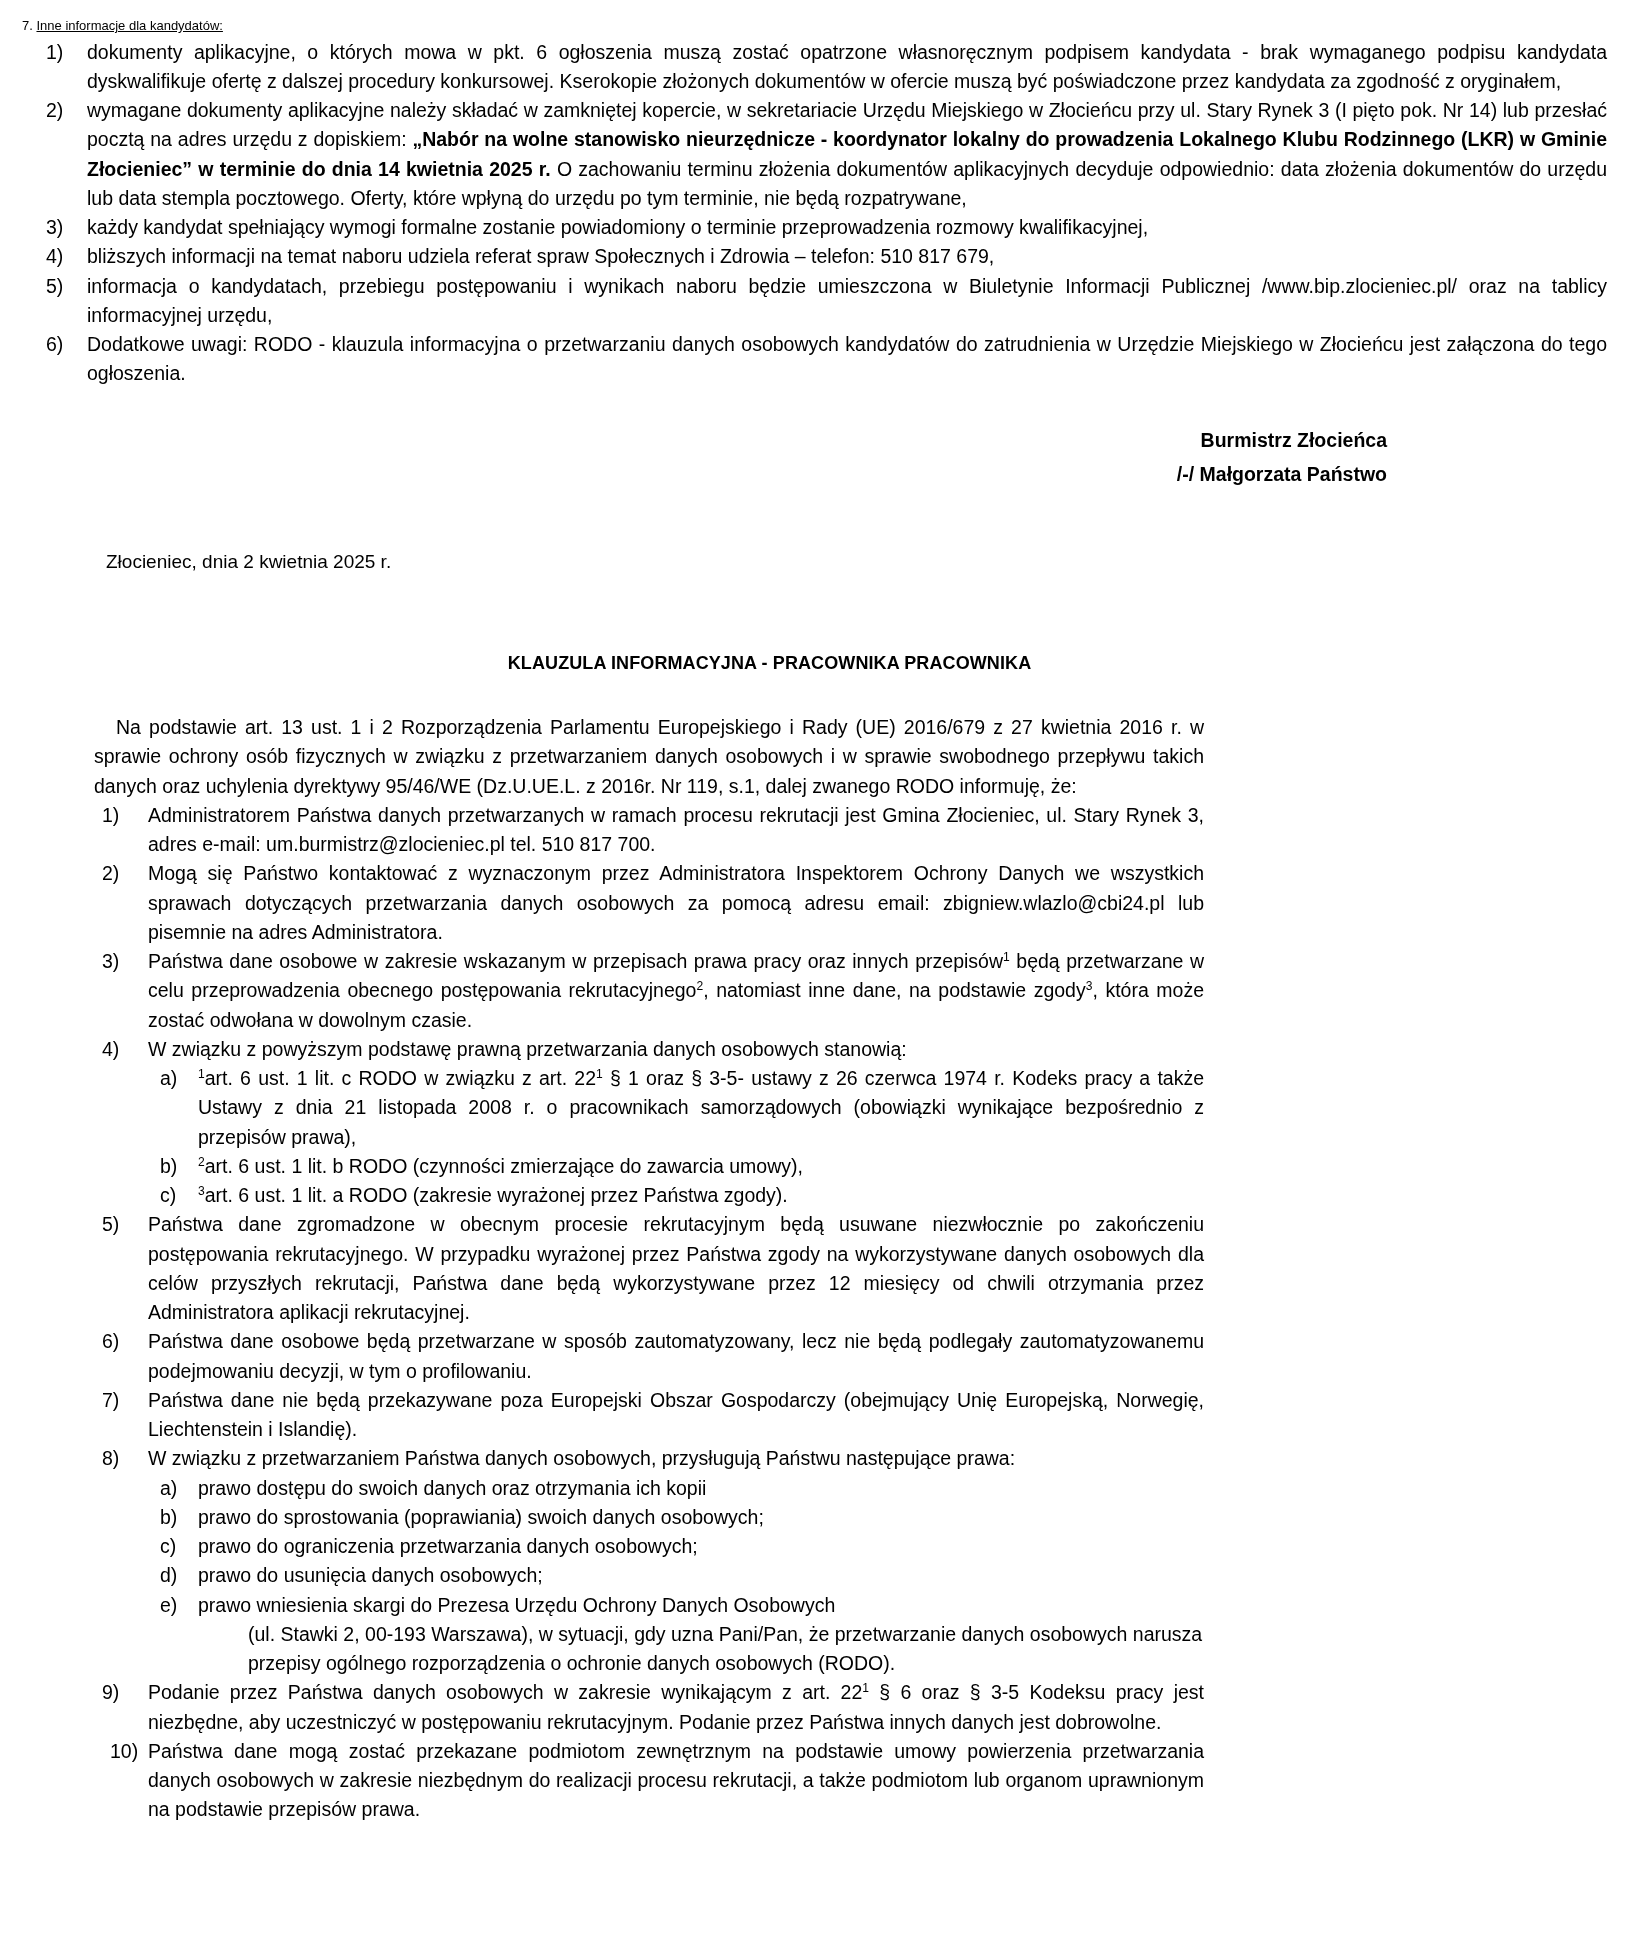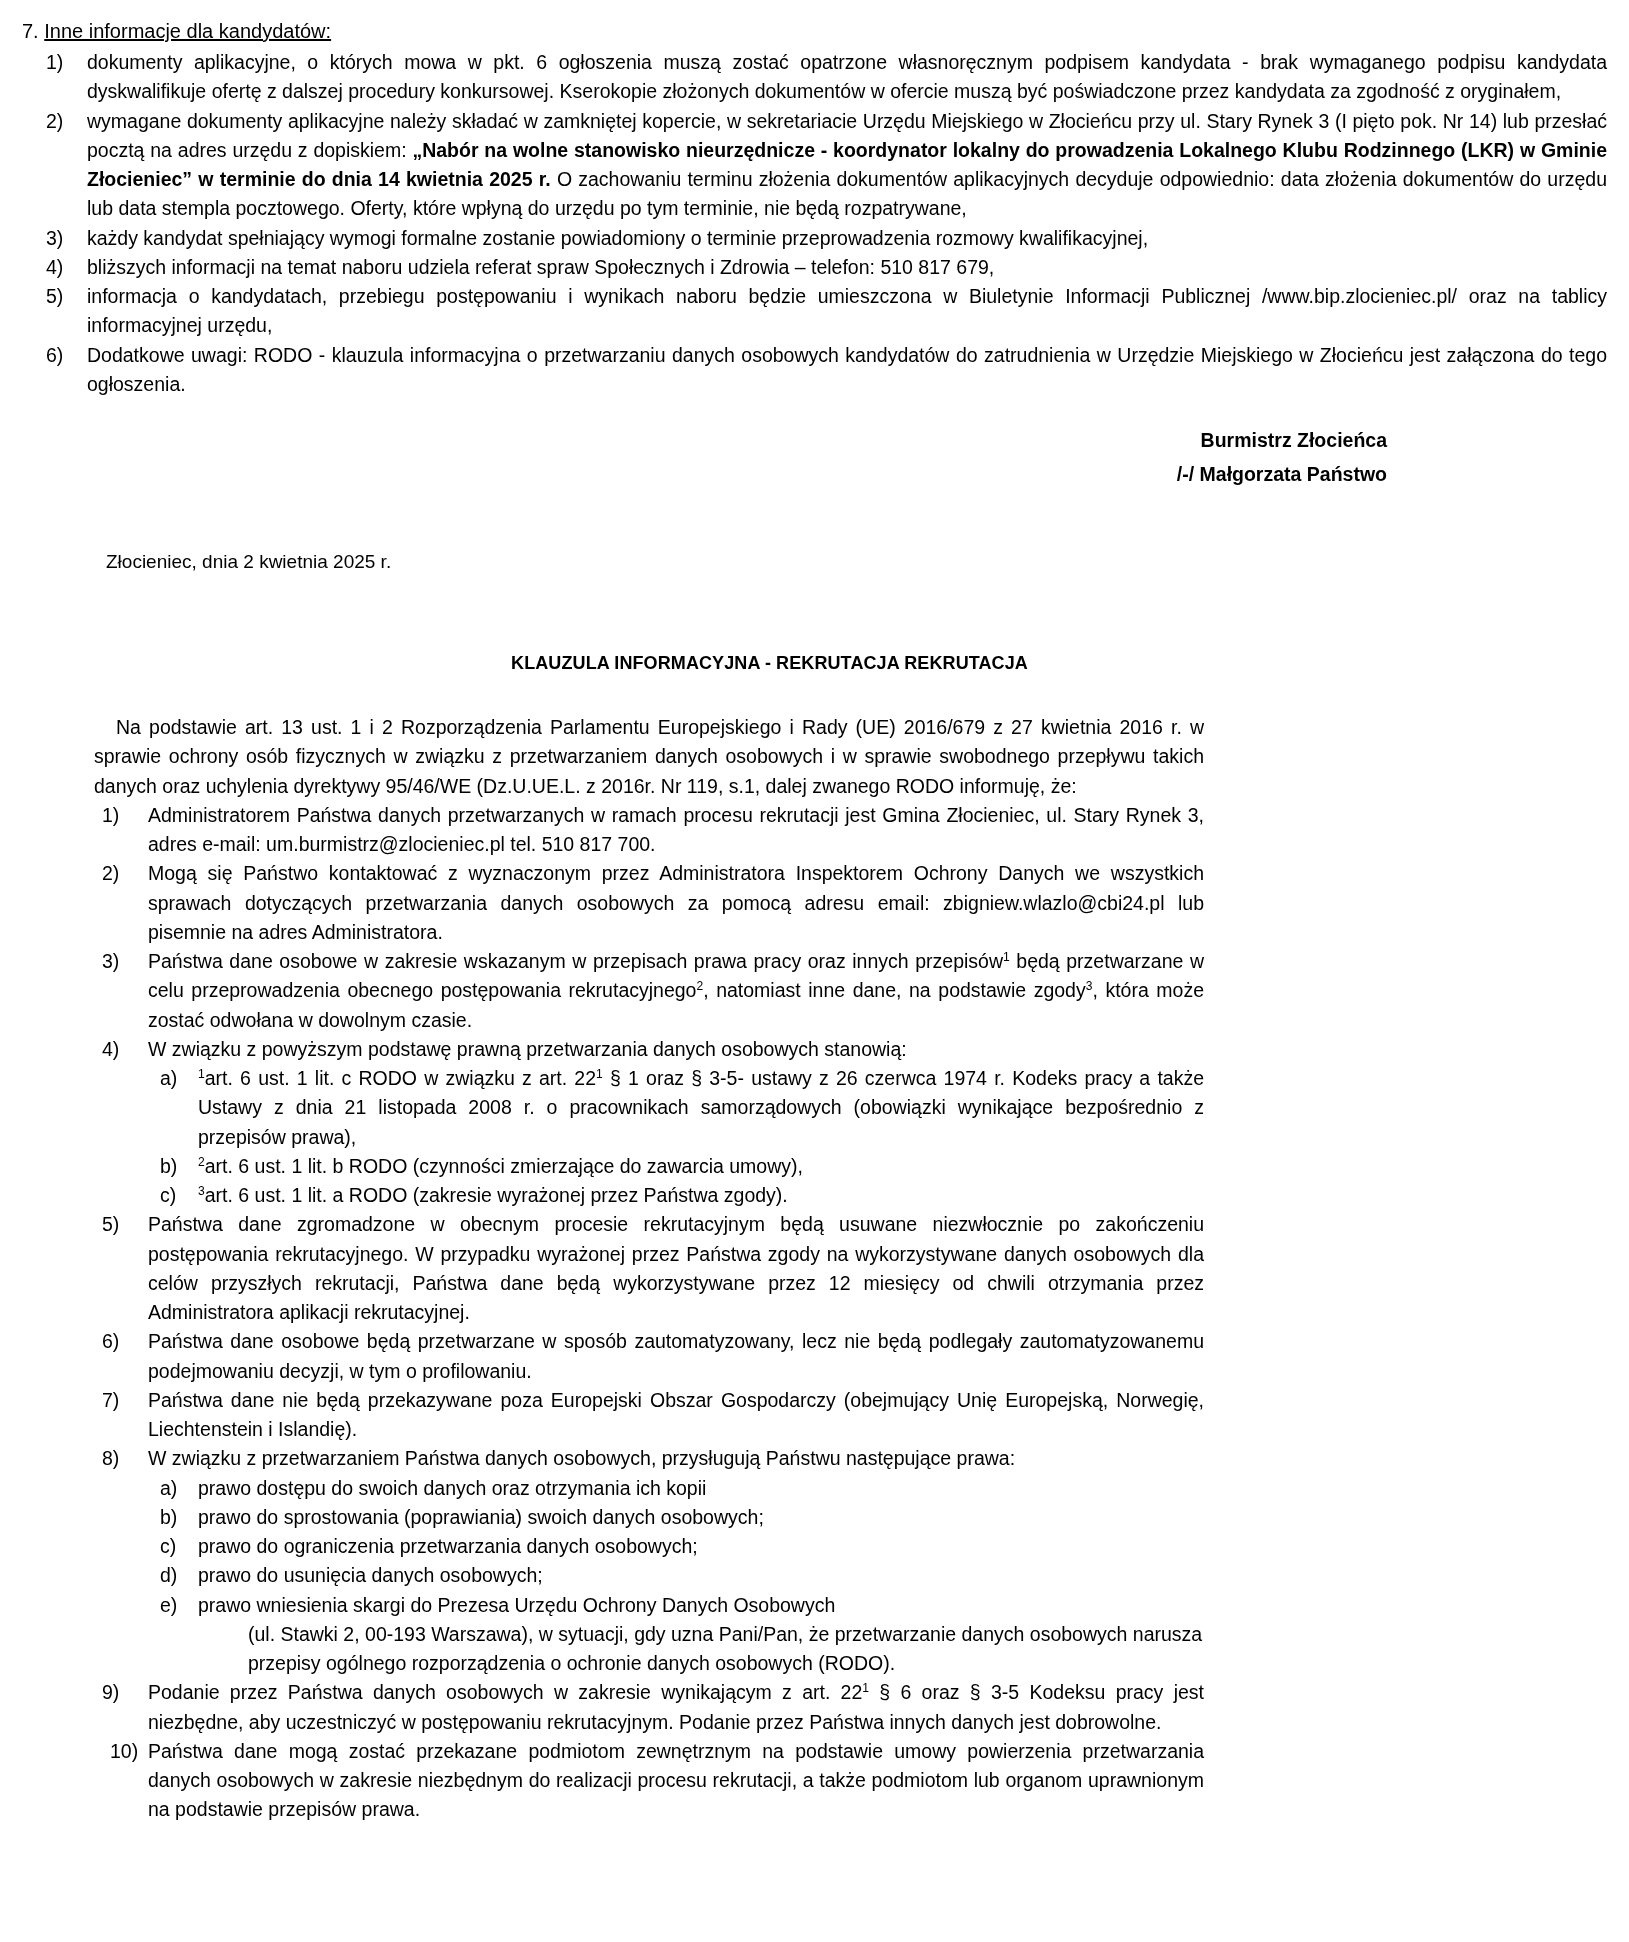--- a/index.html
+++ b/index.html
@@ -26,21 +26,21 @@
   }
 
   
   .sec7 {
     position: absolute;
     left: 22px;
     top: 16px;
     width: 1585px;
   }
   .sec7-heading {
-    font-size: 20px;
+    font-size: 13px;
     margin: 0 0 2px 0;
     white-space: nowrap;
   }
   .sec7-heading .u { text-decoration: underline; }
 
   ol.outer {
     list-style: none;
     margin: 0;
     padding: 0;
   }
@@ -192,21 +192,21 @@
     </ol>
 
     <div class="sig sig-1">Burmistrz Złocieńca</div>
     <div class="sig sig-2">/-/  Małgorzata Państwo</div>
 
     <div class="date-line">Złocieniec,  dnia 2 kwietnia 2025 r.</div>
   </div>
 
   <div class="rodo">
 
-    <div class="rodo-title">KLAUZULA INFORMACYJNA - REKRUTACJA REKRUTACJA</div>
+    <div class="rodo-title">KLAUZULA INFORMACYJNA - PRACOWNIKA PRACOWNIKA</div>
 
     <div class="rodo-intro">Na podstawie art. 13 ust. 1 i 2 Rozporządzenia Parlamentu Europejskiego i Rady (UE) 2016/679 z 27 kwietnia 2016 r. w sprawie ochrony osób fizycznych w związku z przetwarzaniem danych osobowych i w sprawie swobodnego przepływu takich danych oraz uchylenia dyrektywy 95/46/WE (Dz.U.UE.L. z 2016r. Nr 119, s.1, dalej zwanego RODO informuję, że:</div>
 
     <ol class="rodo-list">
 
       <li>
         <span class="marker">1)</span>
         <span>Administratorem Państwa danych przetwarzanych w ramach procesu rekrutacji jest Gmina Złocieniec, ul. Stary Rynek 3, adres e-mail: um.burmistrz@zlocieniec.pl tel. 510 817 700.</span>
       </li>
 

